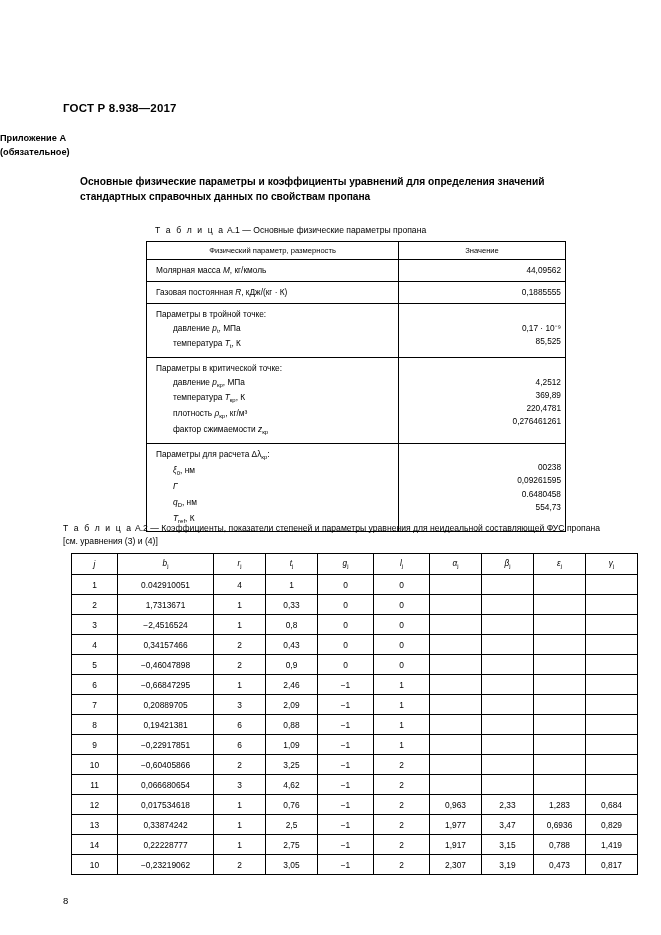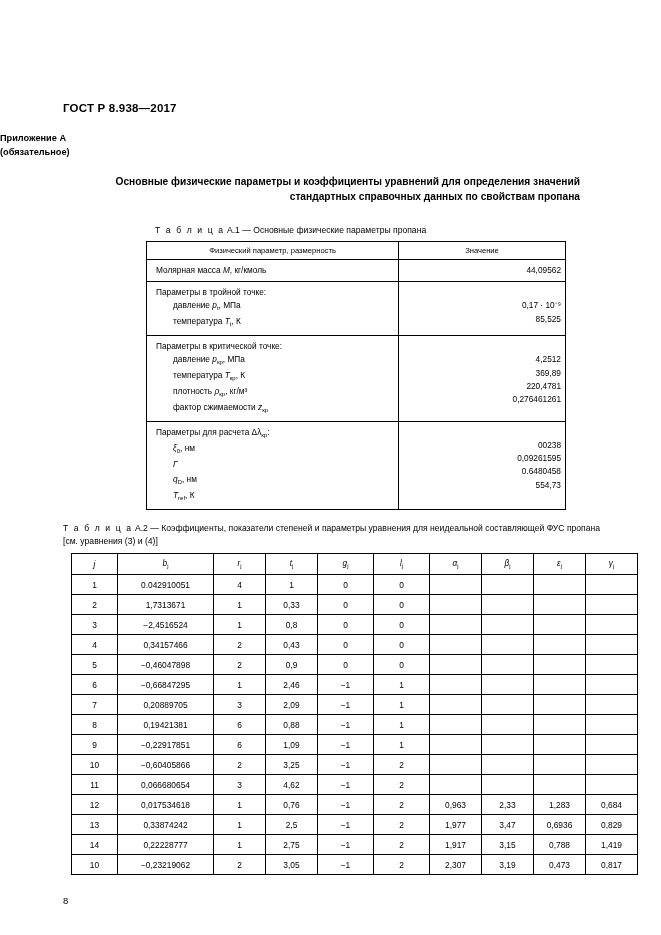--- a/index.html
+++ b/index.html
@@ -44,21 +44,21 @@
     font-size: 9.2px;
     font-weight: bold;
     line-height: 13.5px;
   }
 
   .main-title {
     position: absolute;
     left: 80px;
     top: 131px;
     width: 500px;
-    text-align: right;
+    text-align: left;
     font-size: 10.2px;
     font-weight: bold;
     line-height: 14.5px;
   }
 
   
   .caption {
     position: absolute;
     font-size: 8.6px;
     line-height: 12.5px;
@@ -213,20 +213,24 @@
       <tr>
         <th>Физический параметр, размерность</th>
         <th>Значение</th>
       </tr>
     </thead>
     <tbody>
 
       <tr>
         <td class="param"><span>Молярная масса </span><i class="sym">M</i><span>, кг/кмоль</span></td>
         <td class="value">44,09562</td>
+      </tr>
+      <tr>
+        <td class="param"><span>Газовая постоянная </span><i class="sym">R</i><span>, кДж/(кг · К)</span></td>
+        <td class="value">0,1885555</td>
       </tr>
 
       <tr>
         <td class="param">
           <span class="vline">Параметры в тройной точке:</span>
           <span class="indent"><span>давление </span><i class="sym">p</i><sub>t</sub><span>, МПа</span></span>
           <span class="indent"><span>температура </span><i class="sym">T</i><sub>t</sub><span>, К</span></span>
         </td>
         <td class="value">
           <span class="blank-line"></span>

